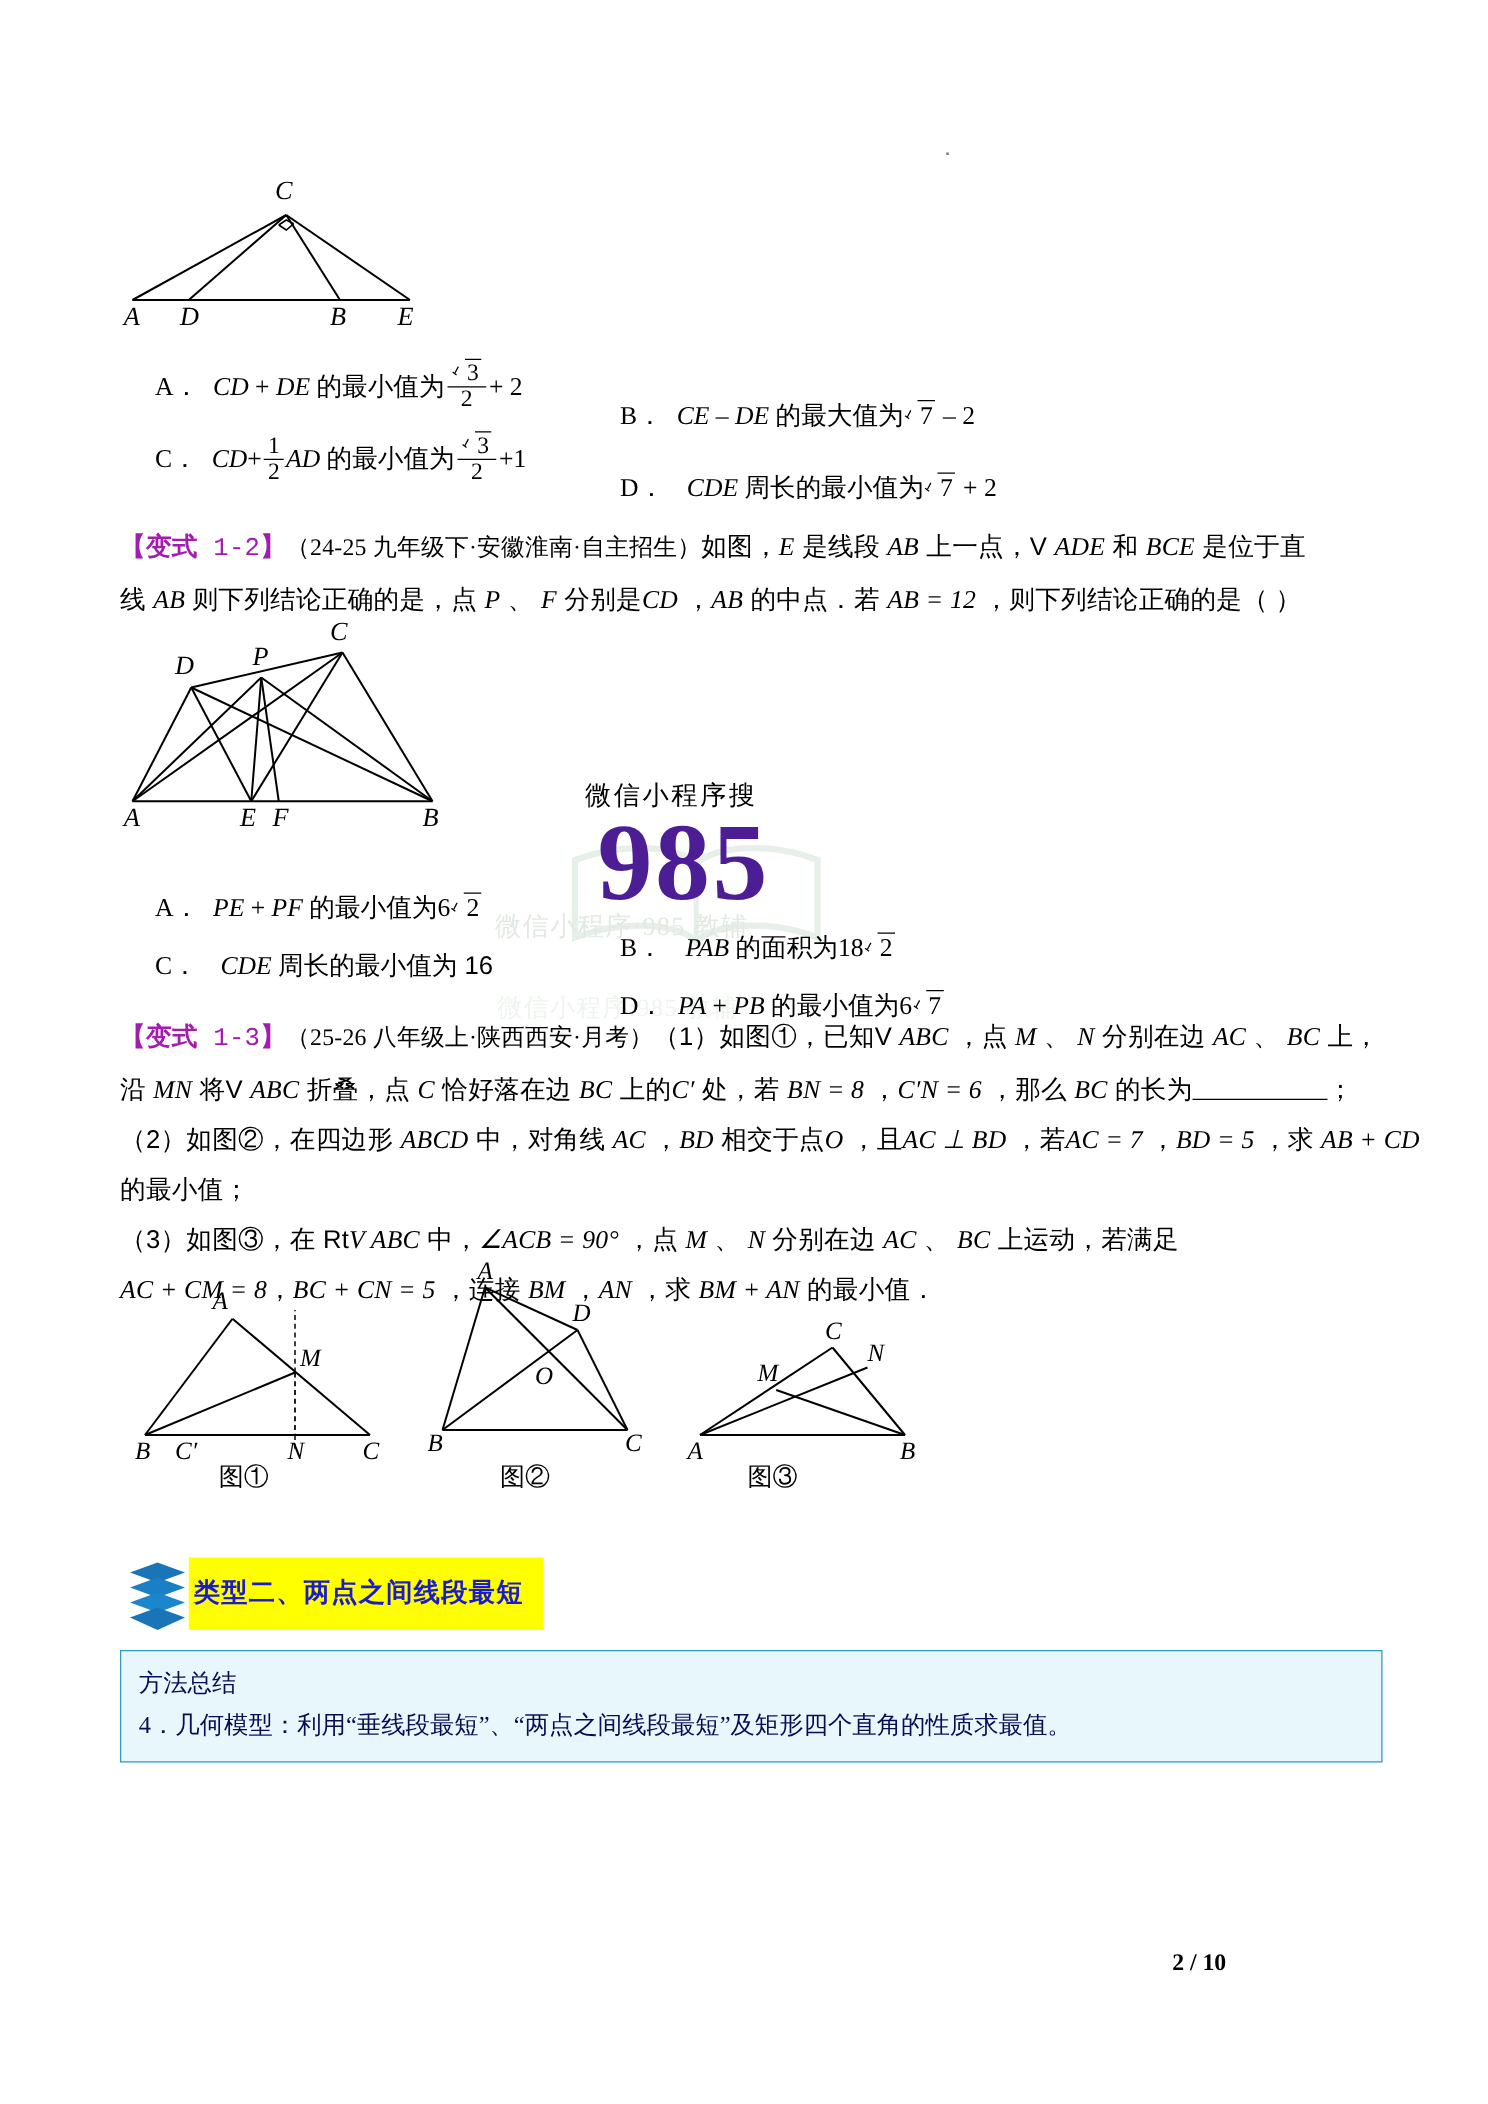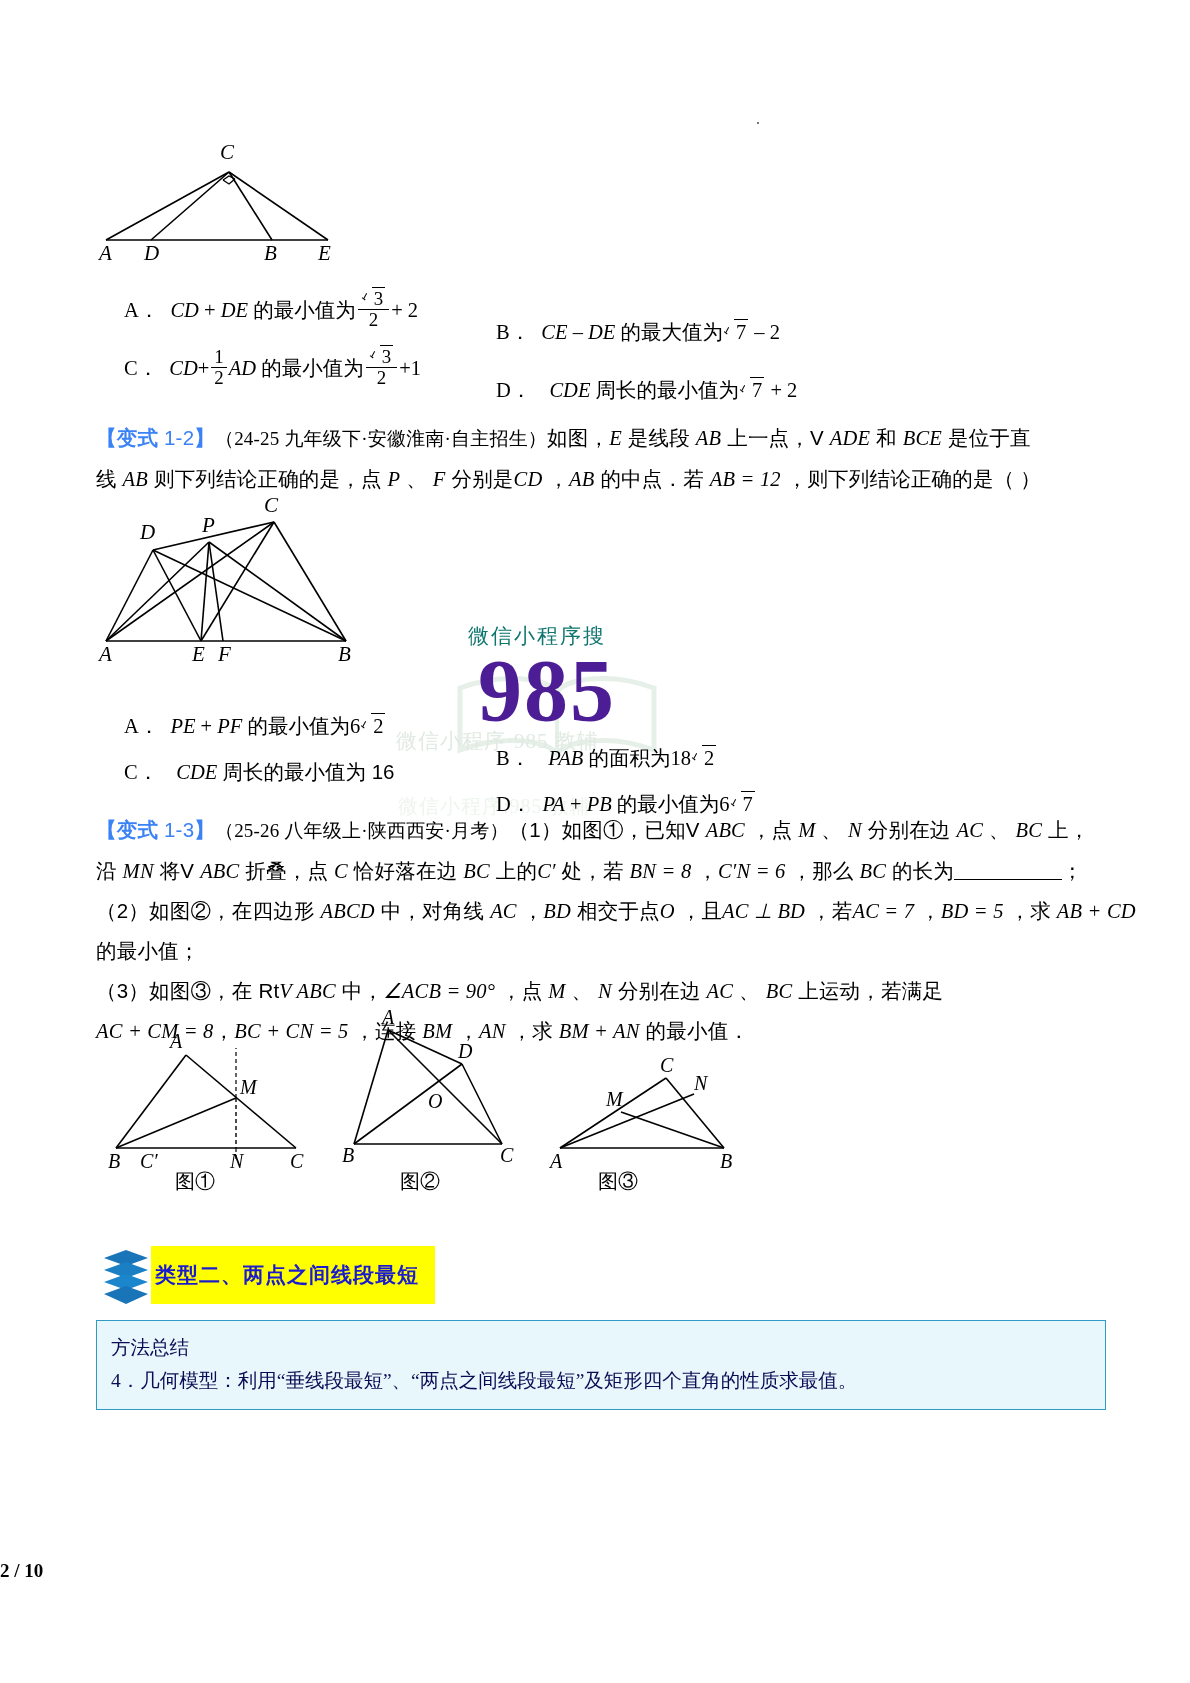--- a/index.html
+++ b/index.html
@@ -81,23 +81,23 @@
     transform-origin: left center;
   }
   .sqrt > .rad {
     display: inline-block;
     border-top: 1.3px solid #000;
     padding: 1px 2px 0 2px;
   }
 
   
   .vtag {
-    color: #3b82f6;
+    color: #a21caf;
     font-weight: bold;
-    font-family: Liberation Sans, sans-serif;
+    font-family: Liberation Mono, monospace;
   }
   .vtag .num { font-weight: normal; }
   .src { font-size: 19px; }
 
   
   .opts {
     position: relative;
     height: 50px;
     font-size: 20.5px;
   }
@@ -109,21 +109,21 @@
 
   
   .wm {
     position: absolute;
     pointer-events: none;
     user-select: none;
   }
   .wm-top {
     left: 468px; top: 622px;
     font-size: 21px;
-    color: #0f766e;
+    color: #000000;
     letter-spacing: 2px;
     font-family: "Liberation Serif", serif;
   }
   .wm-985 {
     left: 478px; top: 640px;
     font-size: 88px;
     font-weight: bold;
     color: #4c1d95;
     font-family: "Liberation Serif", serif;
     letter-spacing: 2px;
@@ -180,21 +180,21 @@
     color: #0c0c5a;
   }
   .mbox .mtitle { color: #0b0b55; }
   .mbox .mline { color: #0b0b55; white-space: nowrap; }
 
   
   .footer {
     position: absolute;
     left: 0; top: 1560px;
     width: 981px;
-    text-align: left;
+    text-align: right;
     font-size: 19px;
     font-weight: bold;
     color: #000;
     font-family: "Liberation Serif", serif;
   }
 
   
   .blank {
     display: inline-block;
     width: 108px;

